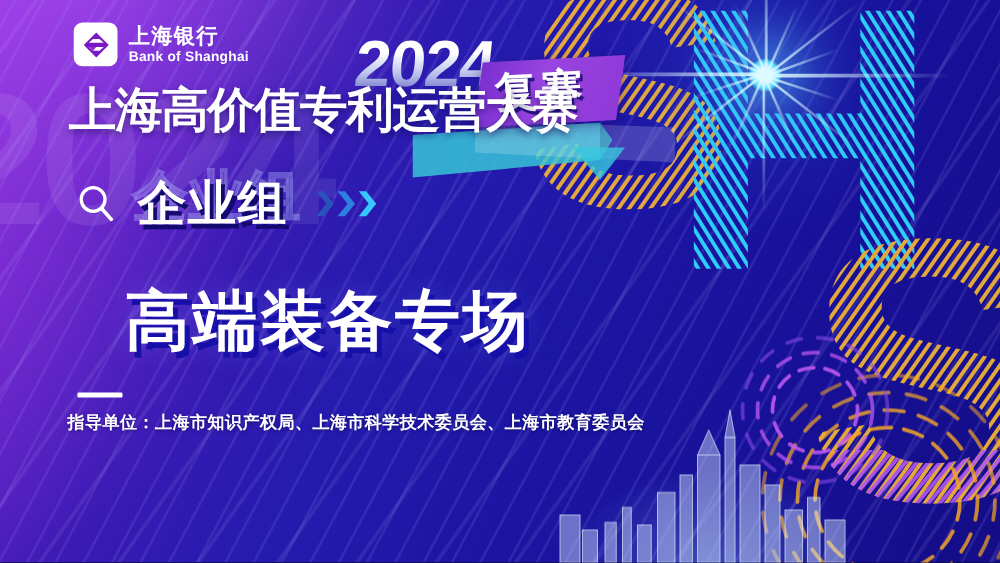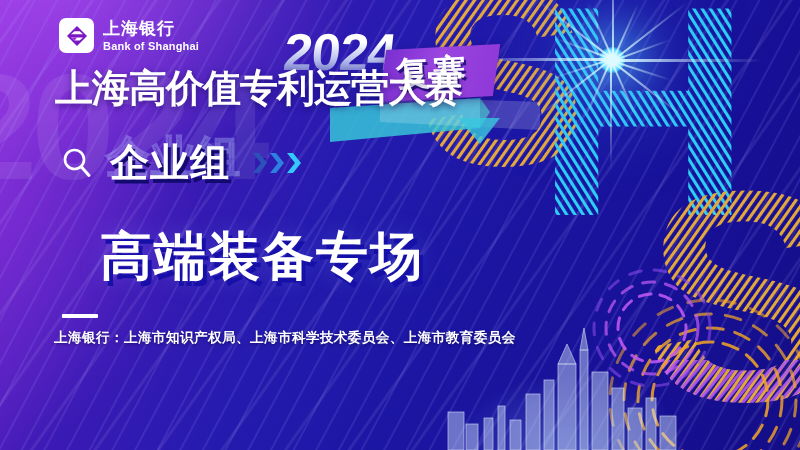--- a/index.html
+++ b/index.html
@@ -314,17 +314,17 @@
         <svg width="16" height="22" viewBox="0 0 16 22">
           <polygon points="1,1 9,11 1,21 7,21 15,11 7,1" fill="#35c8ff"></polygon>
         </svg>
       </div>
     </div>
 
     <div class="hero">高端装备专场</div>
 
     <div class="divider"></div>
     <div class="orgs">
-      <div class="orgline">上海银行：上海市知识产权局、上海市科学技术委员会、上海市教育委员会</div>
+      <div class="orgline">指导单位：上海市知识产权局、上海市科学技术委员会、上海市教育委员会</div>
     </div>
 
   </div>
 </div>
 
 </body></html>

